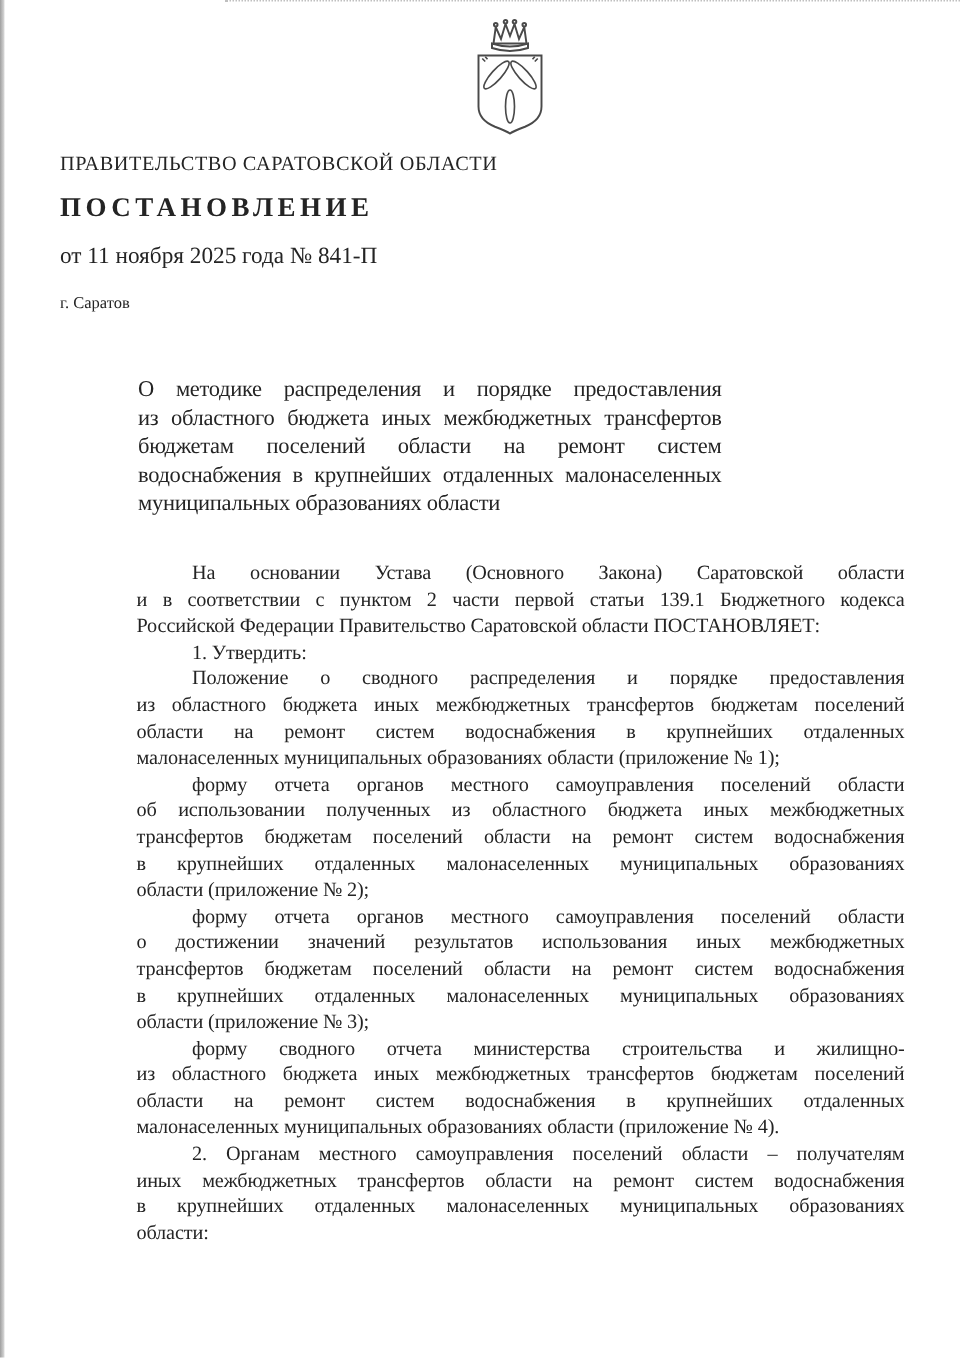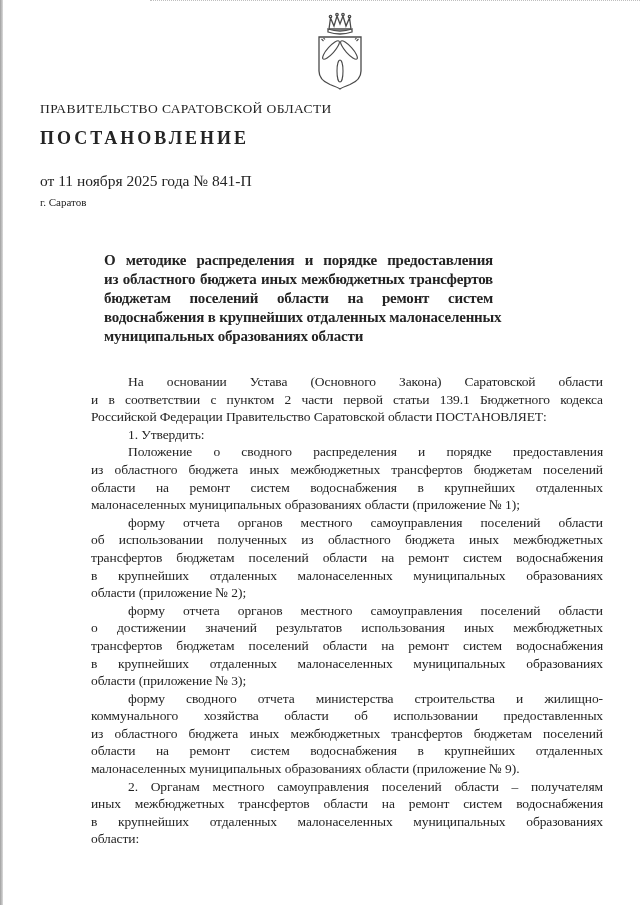--- a/index.html
+++ b/index.html
@@ -16,25 +16,25 @@
     background: linear-gradient(to right, #9f9f9f, #dcdcdc);
   }
   .scan-top-edge {
     position: absolute; top: 0; left: 150px; right: 0; height: 0;
     border-top: 1px dotted #bfbfbf;
   }
   .emblem { position: absolute; left: 316px; top: 11px; width: 48px; height: 84px; }
   .hdr { position: absolute; left: 40px; width: 600px; text-align: left; }
   .org      { top: 101px; font-size: 13.5px; letter-spacing: 0.4px; }
   .doctype  { top: 128px; font-size: 18px; font-weight: bold; letter-spacing: 3px; }
-  .dateline { top: 172px; font-size: 15.5px; }
+  .dateline { top: 162px; font-size: 15.5px; }
   .place    { top: 196px; font-size: 11px; }
   .title-block {
     position: absolute; left: 92px; top: 251px; width: 389px;
-    font-weight: bold; font-size: 15px; line-height: 19px; letter-spacing: -0.2px; margin-left: 12px;
+    font-weight: normal; font-size: 15px; line-height: 19px; letter-spacing: -0.2px;
   }
   .body-block {
     position: absolute; left: 91px; top: 373px; width: 512px;
     font-size: 13.5px; line-height: 17.6px; letter-spacing: -0.1px;
   }
   .line { white-space: nowrap; text-align: justify; text-align-last: justify; }
   .end  { text-align-last: left; }
   .ind  { text-indent: 37px; }
 </style>
 </head>
@@ -101,24 +101,23 @@
   </div>
   <div>
     <div class="line ind">форму отчета органов местного самоуправления поселений области</div>
     <div class="line">о достижении значений результатов использования иных межбюджетных</div>
     <div class="line">трансфертов бюджетам поселений области на ремонт систем водоснабжения</div>
     <div class="line">в крупнейших отдаленных малонаселенных муниципальных образованиях</div>
     <div class="line end">области (приложение № 3);</div>
   </div>
   <div>
     <div class="line ind">форму сводного отчета министерства строительства и жилищно-</div>
-    <div class="line">коммунального хозяйства области об использовании предоставленных</div>
     <div class="line">из областного бюджета иных межбюджетных трансфертов бюджетам поселений</div>
     <div class="line">области на ремонт систем водоснабжения в крупнейших отдаленных</div>
-    <div class="line end">малонаселенных муниципальных образованиях области (приложение № 9).</div>
+    <div class="line end">малонаселенных муниципальных образованиях области (приложение № 4).</div>
   </div>
   <div>
     <div class="line ind">2. Органам местного самоуправления поселений области – получателям</div>
     <div class="line">иных межбюджетных трансфертов области на ремонт систем водоснабжения</div>
     <div class="line">в крупнейших отдаленных малонаселенных муниципальных образованиях</div>
     <div class="line end">области:</div>
   </div>
 </div>
 
 </body></html>

